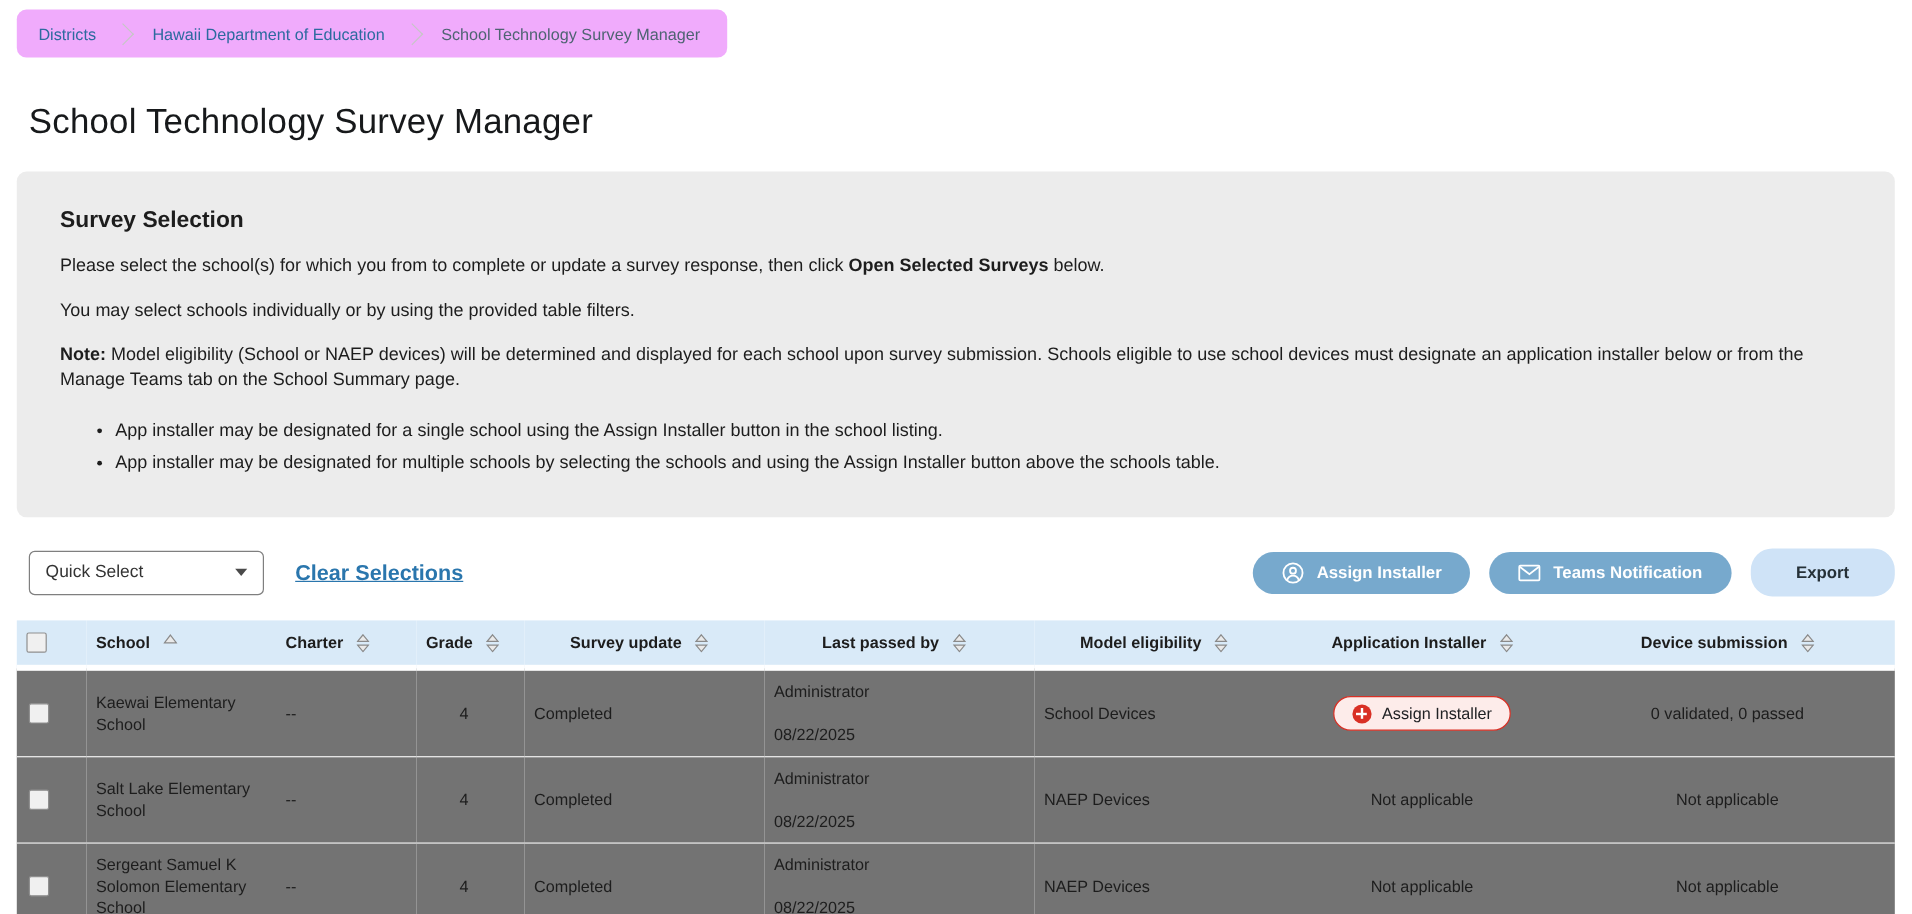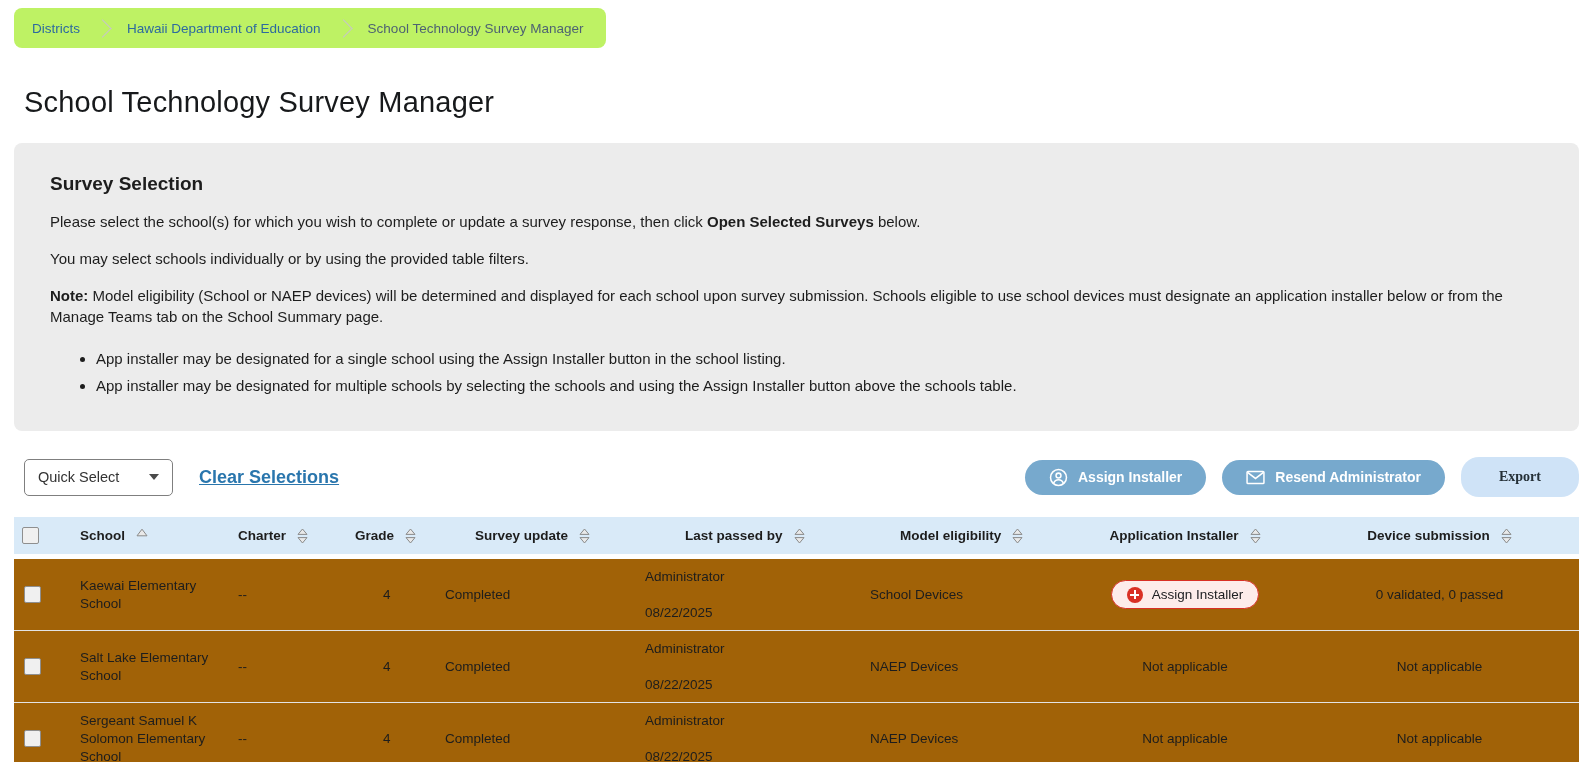--- a/index.html
+++ b/index.html
@@ -7,21 +7,21 @@
   body {
     font-family: "Liberation Sans", sans-serif;
     color:#1d1d1d;
     width:1593px;
   }
   .page { padding:8px 14px 30px; }
 
   
   .breadcrumb {
     display:inline-flex; align-items:center; gap:16px;
-    background:#bef264; border-radius:8px;
+    background:#f0abfc; border-radius:8px;
     height:40px; padding:0 22px 0 18px;
     font-size:13.5px;
   }
   .crumb-link { color:#2d6a9f; cursor:pointer; text-decoration:none; }
   .crumb-current { color:#4e6372; }
   .chev {
     width:13px; height:13px;
     border-top:1px solid #c6c6c6; border-right:1px solid #c6c6c6;
     transform:rotate(45deg); margin:0 2px 0 0; flex:none;
   }
@@ -40,21 +40,21 @@
   .panel h2 { font-size:19px; font-weight:700; margin:6px 0 16px; }
   .panel p { margin:0 0 15px; line-height:1.45; }
   .panel p:last-of-type { margin-bottom:0; }
   .panel ul { margin:20px 0 4px; padding-left:46px; }
   .panel li { margin:4px 0; line-height:1.5; }
   .bold { font-weight:700; }
 
   
   .toolbar { display:flex; align-items:center; margin:26px 0 0 10px; }
   .quick-select {
-    width:149px; height:37px; background:#fff;
+    width:196px; height:37px; background:#fff;
     border:1px solid #7f7f7f; border-radius:5px;
     display:flex; align-items:center; justify-content:space-between;
     padding:0 13px; font-size:14.5px; color:#333; cursor:pointer;
   }
   .caret-down {
     width:0; height:0;
     border-left:5px solid transparent; border-right:5px solid transparent;
     border-top:6px solid #4a4a4a;
   }
   .clear-link {
@@ -66,37 +66,37 @@
     display:inline-flex; align-items:center; gap:10px;
     background:#77a9cd; color:#fff; font-weight:700; font-size:14px;
     border:none; border-radius:18px; padding:0 24px; height:35px;
     cursor:pointer; margin-left:16px;
     font-family:"Liberation Sans", sans-serif;
   }
   .btn-light {
     background:#cfe3f7; color:#253037; font-weight:700; font-size:14px;
     border:none; border-radius:18px; padding:0 38px; height:40px;
     cursor:pointer; margin-left:16px;
-    font-family:Liberation Serif, serif;
+    font-family:Liberation Sans, sans-serif;
   }
   .icon-svg { display:block; flex:none; }
 
   
   table.schools {
     width:100%; border-collapse:collapse; margin-top:20px;
     font-size:13.5px; color:#1d1d1d;
     border-bottom:2px solid #2e2e2e;
   }
   thead th {
     background:#d9eaf8; font-weight:700; font-size:13.5px;
     text-align:left; padding:10px 8px; white-space:nowrap;
     border-bottom:5px solid #ffffff; cursor:pointer;
   }
   .th-inner { display:inline-flex; align-items:flex-start; gap:11px; }
-  tbody tr { background:#a16207; border-bottom:1px solid #e3e3e3; }
+  tbody tr { background:#737373; border-bottom:1px solid #e3e3e3; }
   tbody tr:last-child { border-bottom:none; }
   tbody td { padding:9px 8px; vertical-align:middle; line-height:1.3; }
 
   col.c-check    { width:58px; }
   col.c-school   { width:158px; }
   col.c-charter  { width:117px; }
   col.c-grade    { width:90px; }
   col.c-status   { width:200px; }
   col.c-updated  { width:225px; }
   col.c-model    { width:208px; }
@@ -147,21 +147,21 @@
     <span class="chev"></span>
     <span class="crumb-current">School Technology Survey Manager</span>
   </nav>
 
   
   <h1 class="page-title">School Technology Survey Manager</h1>
 
   
   <section class="panel">
     <h2>Survey Selection</h2>
-    <p><span>Please select the school(s) for which you wish to complete or update a survey response, then click </span><span class="bold">Open Selected Surveys</span><span> below.</span></p>
+    <p><span>Please select the school(s) for which you from to complete or update a survey response, then click </span><span class="bold">Open Selected Surveys</span><span> below.</span></p>
     <p>You may select schools individually or by using the provided table filters.</p>
     <p><span class="bold">Note:</span><span> Model eligibility (School or NAEP devices) will be determined and displayed for each school upon survey submission. Schools eligible to use school devices must designate an application installer below or from the Manage Teams tab on the School Summary page.</span></p>
     <ul>
       <li>App installer may be designated for a single school using the Assign Installer button in the school listing.</li>
       <li>App installer may be designated for multiple schools by selecting the schools and using the Assign Installer button above the schools table.</li>
     </ul>
   </section>
 
   
   <div class="toolbar">
@@ -179,21 +179,21 @@
         <path d="M4.8 16.2c1-2.6 2.9-3.9 5.2-3.9s4.2 1.3 5.2 3.9"></path>
       </svg>
       <span>Assign Installer</span>
     </button>
 
     <button class="btn-steel">
       <svg class="icon-svg" width="19" height="15" viewBox="0 0 20 16" fill="none" stroke="#ffffff" stroke-width="1.6">
         <rect x="1" y="1.5" width="18" height="13" rx="1"></rect>
         <path d="M1.5 2.5 L10 9 L18.5 2.5"></path>
       </svg>
-      <span>Resend Administrator</span>
+      <span>Teams Notification</span>
     </button>
 
     <button class="btn-light">Export</button>
   </div>
 
   
   <table class="schools">
     <colgroup>
       <col class="c-check">
         <col class="c-school">

